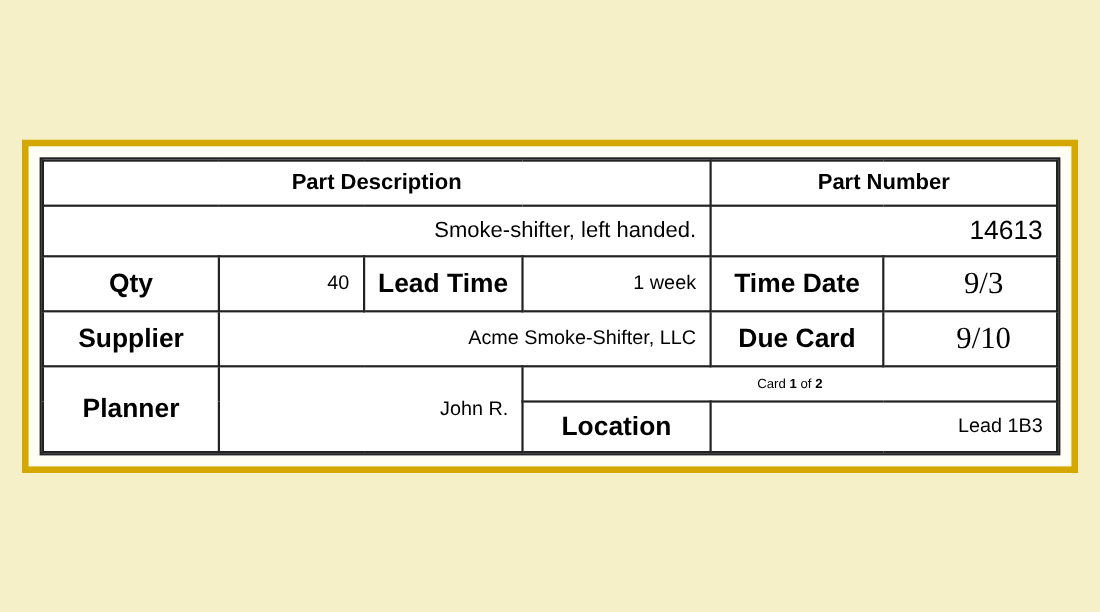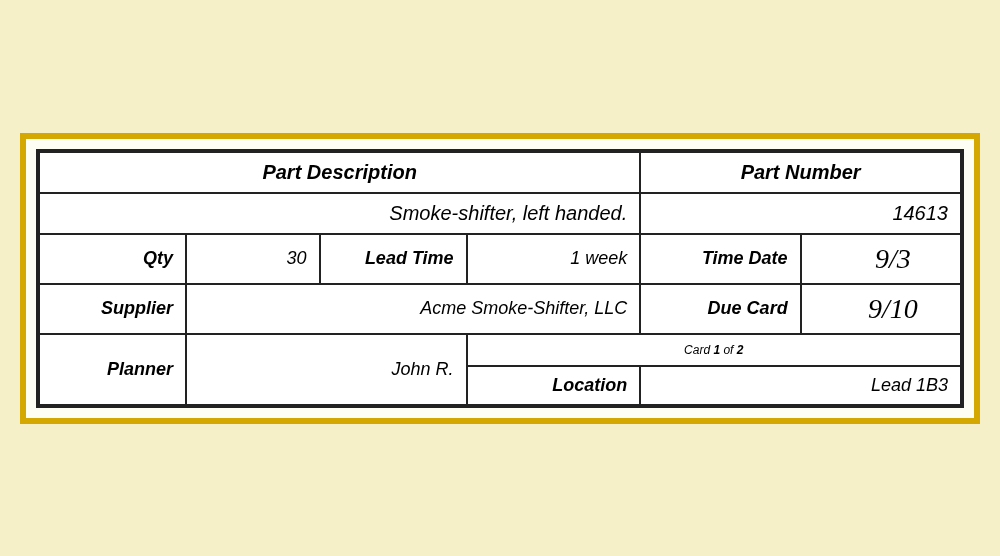--- a/index.html
+++ b/index.html
@@ -23,21 +23,20 @@
 
     .card {
       border: 2px solid #222;
       width: 100%;
       background: #fff;
     }
 
     table {
       width: 100%;
       border-collapse: collapse;
-      font-style: italic;
     }
 
     td, th {
       border: 2px solid #222;
       padding: 8px 12px;
       vertical-align: middle;
     }
 
     .header-cell {
       font-weight: bold;
@@ -47,22 +46,22 @@
     }
 
     .value-cell {
       font-size: 18px;
       text-align: right;
       background: #fff;
     }
 
     .label-bold {
       font-weight: bold;
-      font-size: 18px;
-      text-align: right;
+      font-size: 24px;
+      text-align: center;
     }
 
     .handwritten {
       font-family: 'Comic Sans MS', 'Segoe Script', cursive;
       font-size: 28px;
       text-align: center;
       padding-left: 36px;
     }
 
     .card-of {
@@ -81,26 +80,26 @@
     <table>
 
       <tbody>
           <tr>
         <td colspan="4" class="header-cell">Part Description</td>
         <td colspan="2" class="header-cell">Part Number</td>
       </tr>
 
       <tr>
         <td colspan="4" class="value-cell" style="font-size:20px;">Smoke-shifter, left handed.</td>
-        <td colspan="2" class="value-cell" style="font-size:20px;padding-left:30px;">14613</td>
+        <td colspan="2" class="value-cell" style="font-size:24px;padding-left:30px;">14613</td>
       </tr>
 
       <tr>
         <td style="width:110px;" class="label-bold">Qty</td>
-        <td style="width:100px;" class="value-cell">30</td>
+        <td style="width:100px;" class="value-cell">40</td>
         <td style="width:110px;margin-top:28px;" class="label-bold">Lead Time</td>
         <td style="width:130px;" class="value-cell">1 week</td>
         <td style="width:120px;" class="label-bold">Time Date</td>
         <td style="width:120px;" class="handwritten">9/3</td>
       </tr>
 
       <tr>
         <td class="label-bold">Supplier</td>
         <td colspan="3" class="value-cell" style="font-size:18px;">Acme Smoke-Shifter, LLC</td>
         <td class="label-bold">Due Card</td>

